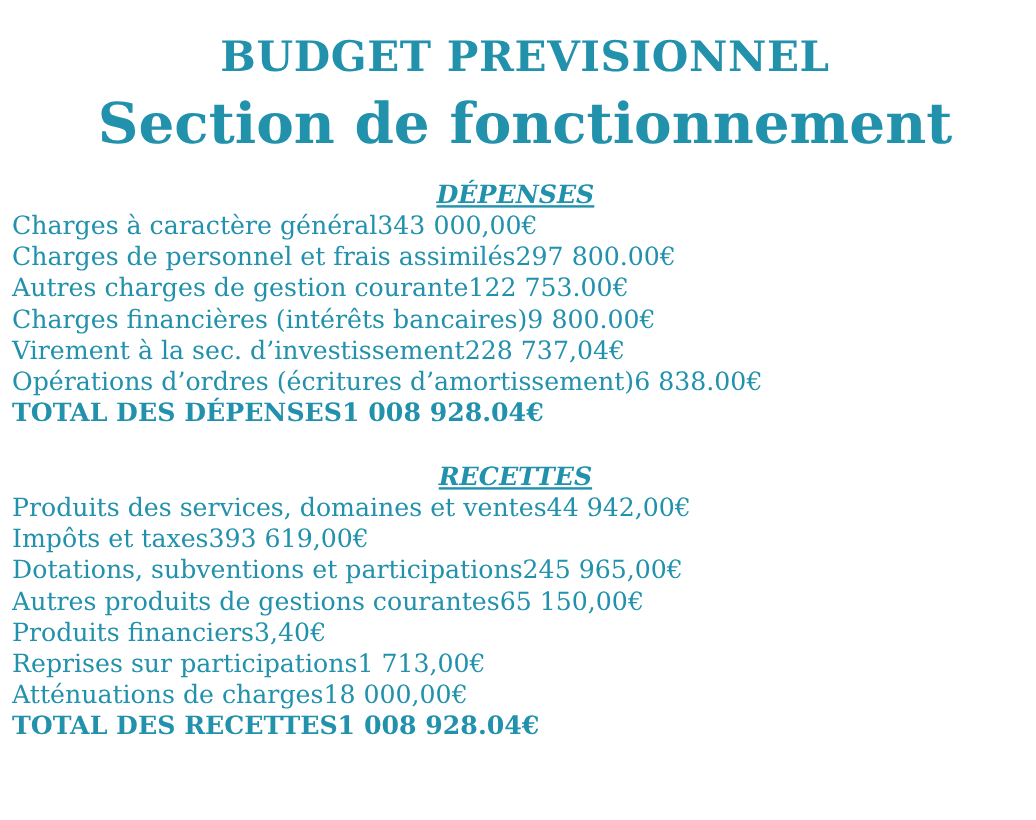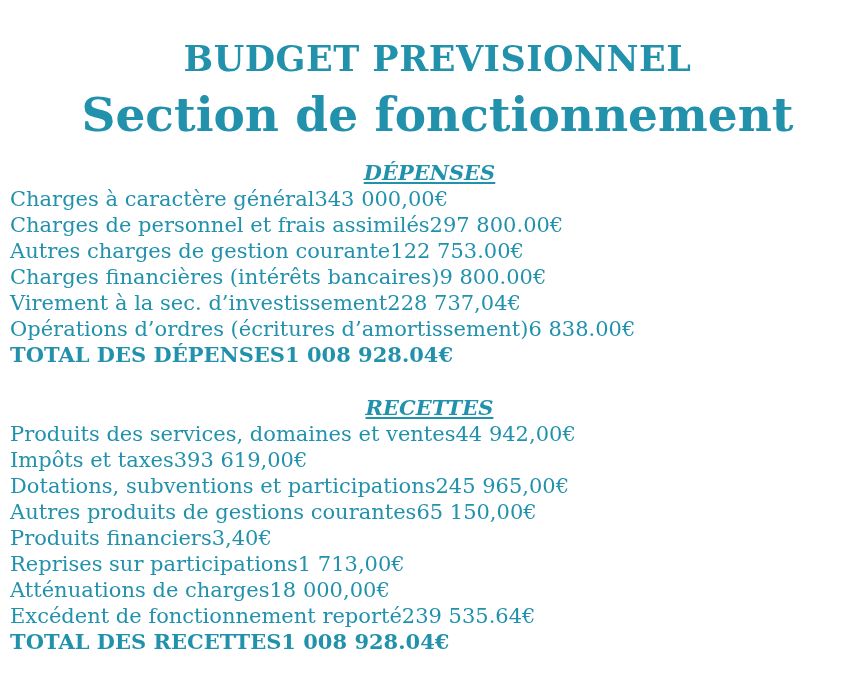--- a/index.html
+++ b/index.html
@@ -11,21 +11,21 @@
     width: 863px;
     height: 683px;
     font-family: "DejaVu Serif", "Liberation Serif", serif;
     color: #2191ac;
     overflow: hidden;
   }
   .page {
     box-sizing: border-box;
     width: 863px;
     height: 683px;
-    padding-top: 36px;
+    padding-top: 25px;
   }
   .titles {
     text-align: center;
     padding-left: 12px;
   }
   .title-line1 {
     font-size: 35px;
     font-weight: bold;
     margin: 0;
     line-height: 46px;
@@ -135,23 +135,19 @@
       <span class="amount">3,40€</span>
     </div>
     <div class="row">
       <span class="label">Reprises sur participations</span>
       <span class="amount">1 713,00€</span>
     </div>
     <div class="row">
       <span class="label">Atténuations de charges</span>
       <span class="amount">18 000,00€</span>
     </div>
-    <div class="row">
-      <span class="label">Excédent de fonctionnement reporté</span>
-      <span class="amount">239 535.64€</span>
-    </div>
     <div class="row total">
       <span class="label">TOTAL DES RECETTES</span>
       <span class="amount">1 008 928.04€</span>
     </div>
 
   </div>
 </div>
 
 </body></html>

